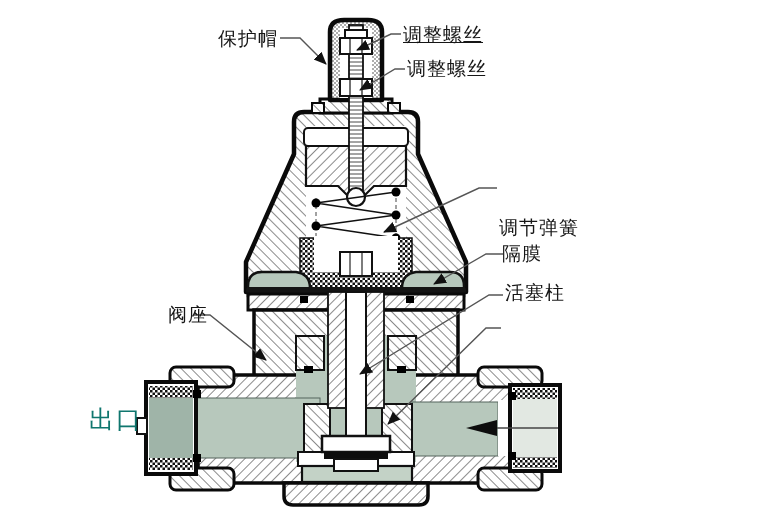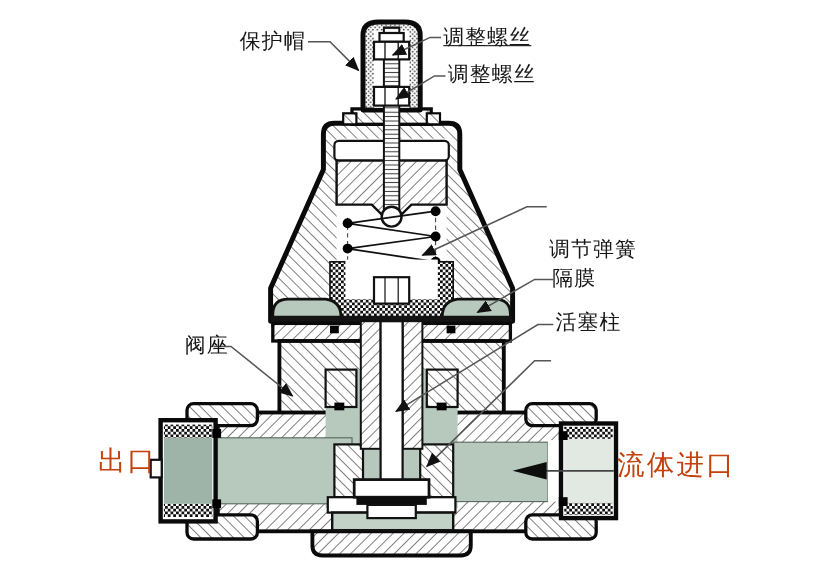--- a/index.html
+++ b/index.html
@@ -14,21 +14,21 @@
   .lbl{
     position:absolute;
     white-space:nowrap;
     font-size:19px;
     color:#161616;
     letter-spacing:1px;
     line-height:1;
   }
   .lbl.big{
     font-size:25px;
-    color:#c2410c;
+    color:#0f766e;
     letter-spacing:2px;
   }
   .lbl-protective-cap {left:218px;top:29px;}
   .lbl-adjusting-screw{left:403px;top:25px;text-decoration:underline;}
   .lbl-lock-nut      {left:407px;top:59px;}
   .lbl-adjusting-spring{left:499px;top:178px;margin-top:40px;}
   .lbl-diaphragm     {left:502px;top:244px;}
   .lbl-piston-column {left:505px;top:285px;font-family:Liberation Mono, monospace;}
   .lbl-annular-seal  {left:503px;top:317px;}
   .lbl-valve-seat    {left:146px;top:305px;margin-left:22px;}
@@ -199,15 +199,14 @@
 </svg>
 
 <div class="lbl lbl-protective-cap">保护帽</div>
 <div class="lbl lbl-adjusting-screw">调整螺丝</div>
 <div class="lbl lbl-lock-nut">调整螺丝</div>
 <div class="lbl lbl-adjusting-spring">调节弹簧</div>
 <div class="lbl lbl-diaphragm">隔膜</div>
 <div class="lbl lbl-piston-column">活塞柱</div>
 <div class="lbl lbl-valve-seat">阀座</div>
 <div class="lbl big lbl-outlet">出口</div>
-<div class="lbl big lbl-fluid-inlet">流体进口</div>
 
 </div>
 
 </body></html>

